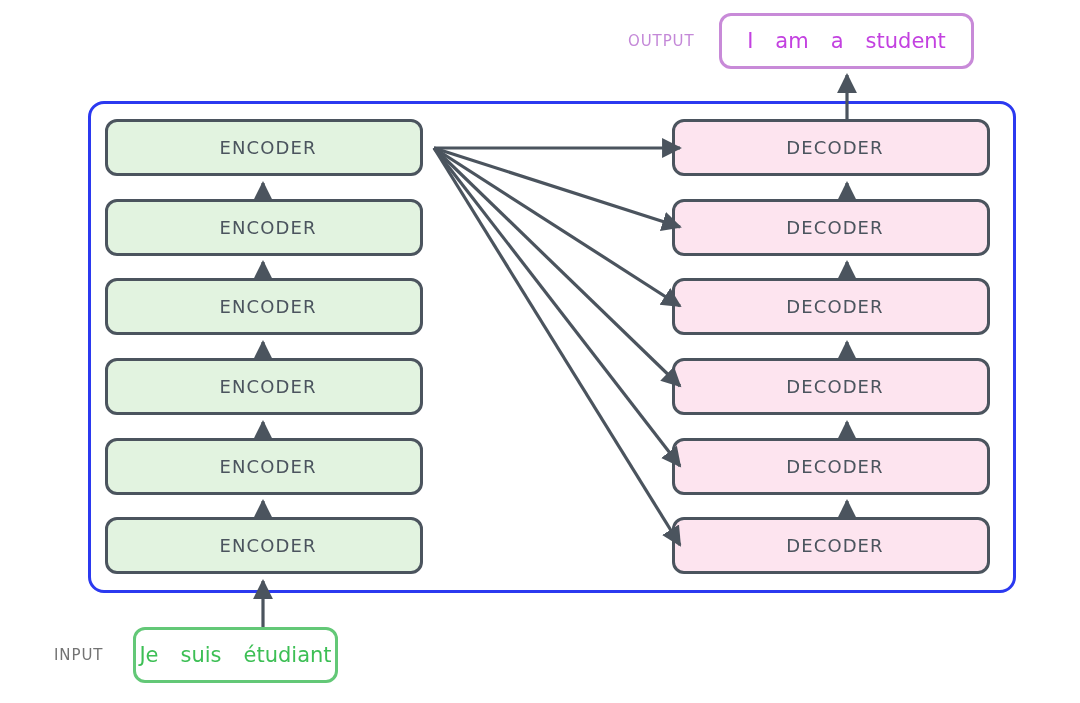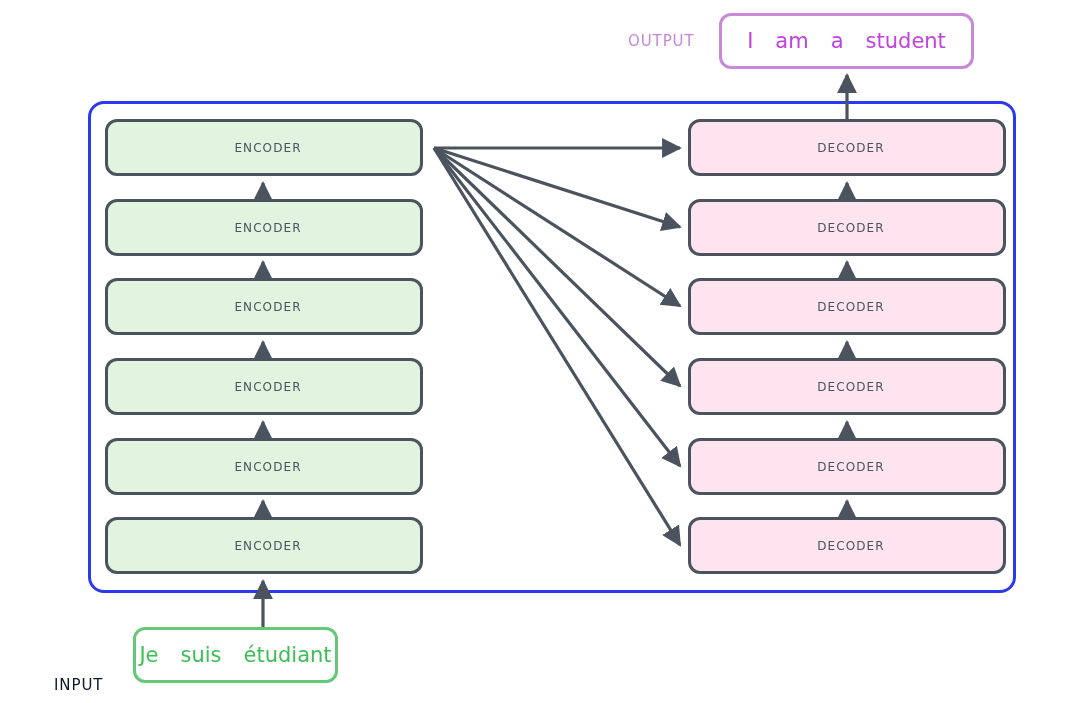--- a/index.html
+++ b/index.html
@@ -38,32 +38,32 @@
   .block {
     position: absolute;
     height: 57px;
     border: 3px solid #4b545e;
     border-radius: 12px;
     box-sizing: border-box;
     display: flex;
     align-items: center;
     justify-content: center;
     letter-spacing: 1.1px;
-    font-size: 12px;
+    font-size: 18px;
     color: #4b545e;
     font-weight: 400;
     padding-left: 8px;
   }
   .encoder-block {
     left: 89px;
     width: 318px;
     background: #e2f3e0;
   }
   .decoder-block {
-    left: 672px;
+    left: 656px;
     width: 318px;
     background: #fde4ef;
   }
 
   
   .io-box {
     position: absolute;
     height: 56px;
     border-radius: 12px;
     box-sizing: border-box;
@@ -96,22 +96,22 @@
     letter-spacing: 0.9px;
     font-weight: 400;
   }
   .output-label {
     left: 612px;
     top: 32px;
     color: #c488d8;
   }
   .input-label {
     left: 38px;
-    top: 676px;
-    color: #0f172a;
+    top: 646px;
+    color: #737373;
   }
 
   
   #arrows {
     position: absolute;
     left: 0;
     top: 0;
     width: 1080px;
     height: 703px;
     pointer-events: none;

